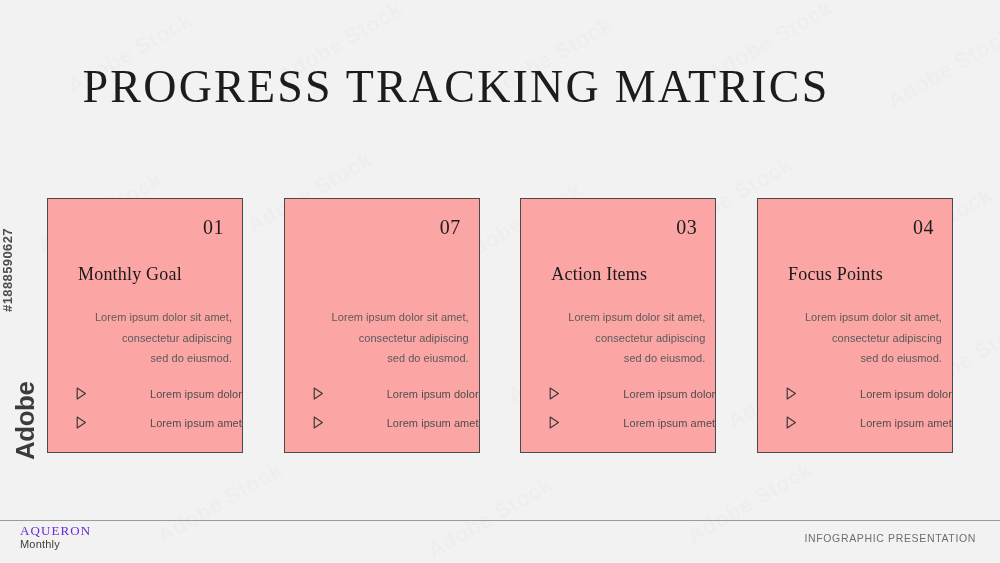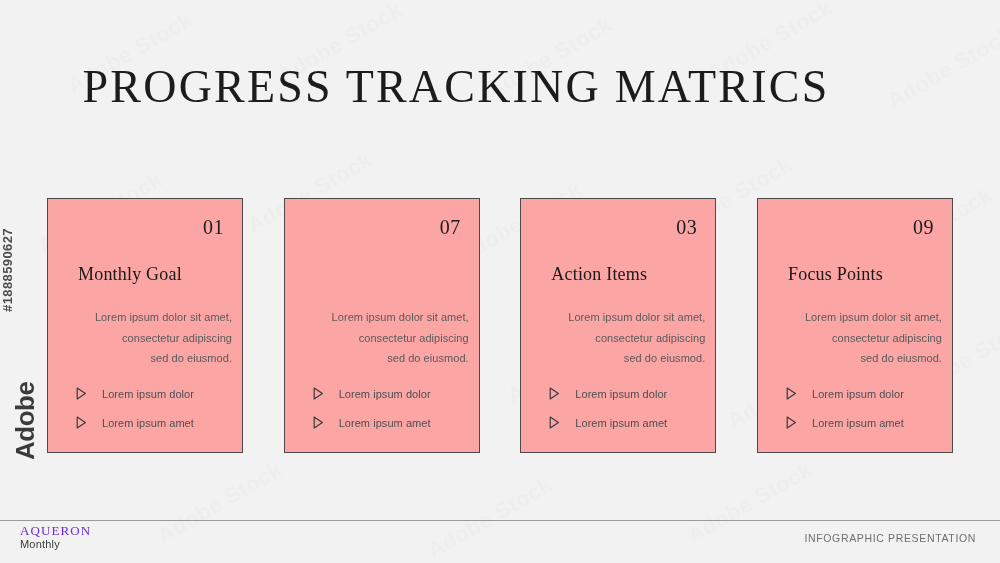--- a/index.html
+++ b/index.html
@@ -126,20 +126,21 @@
     display: block;
   }
 
   .bullet-icon svg { display: block; }
 
   .list-label {
     font-size: 11px;
     color: #4e4e4e;
     letter-spacing: 0.05px;
     white-space: nowrap;
+    margin-left: 48px;
   }
 
   
   .footer-rule {
     position: absolute;
     left: 0;
     top: 520px;
     width: 1000px;
     height: 1px;
     background: #9a9a9a;
@@ -332,21 +333,21 @@
             <svg width="11" height="13" viewBox="0 0 11 13">
                 <path d="M1.2 1.1 L9.4 6.5 L1.2 11.9 Z" fill="none" stroke="#3a3a3a" stroke-width="1.2" stroke-linejoin="round"></path>
               </svg>
           </span>
           <span class="list-label">Lorem ipsum amet</span>
         </li>
       </ul>
     </div>
 
     <div class="card">
-      <div class="card-number">09</div>
+      <div class="card-number">04</div>
       <div class="card-title">Focus Points</div>
       <div class="card-body">
         <span class="body-line">Lorem ipsum dolor sit amet,</span>
         <span class="body-line">consectetur adipiscing</span>
         <span class="body-line">sed do eiusmod.</span>
       </div>
       <ul class="card-list">
         <li>
           <span class="bullet-icon">
             <svg width="11" height="13" viewBox="0 0 11 13">

